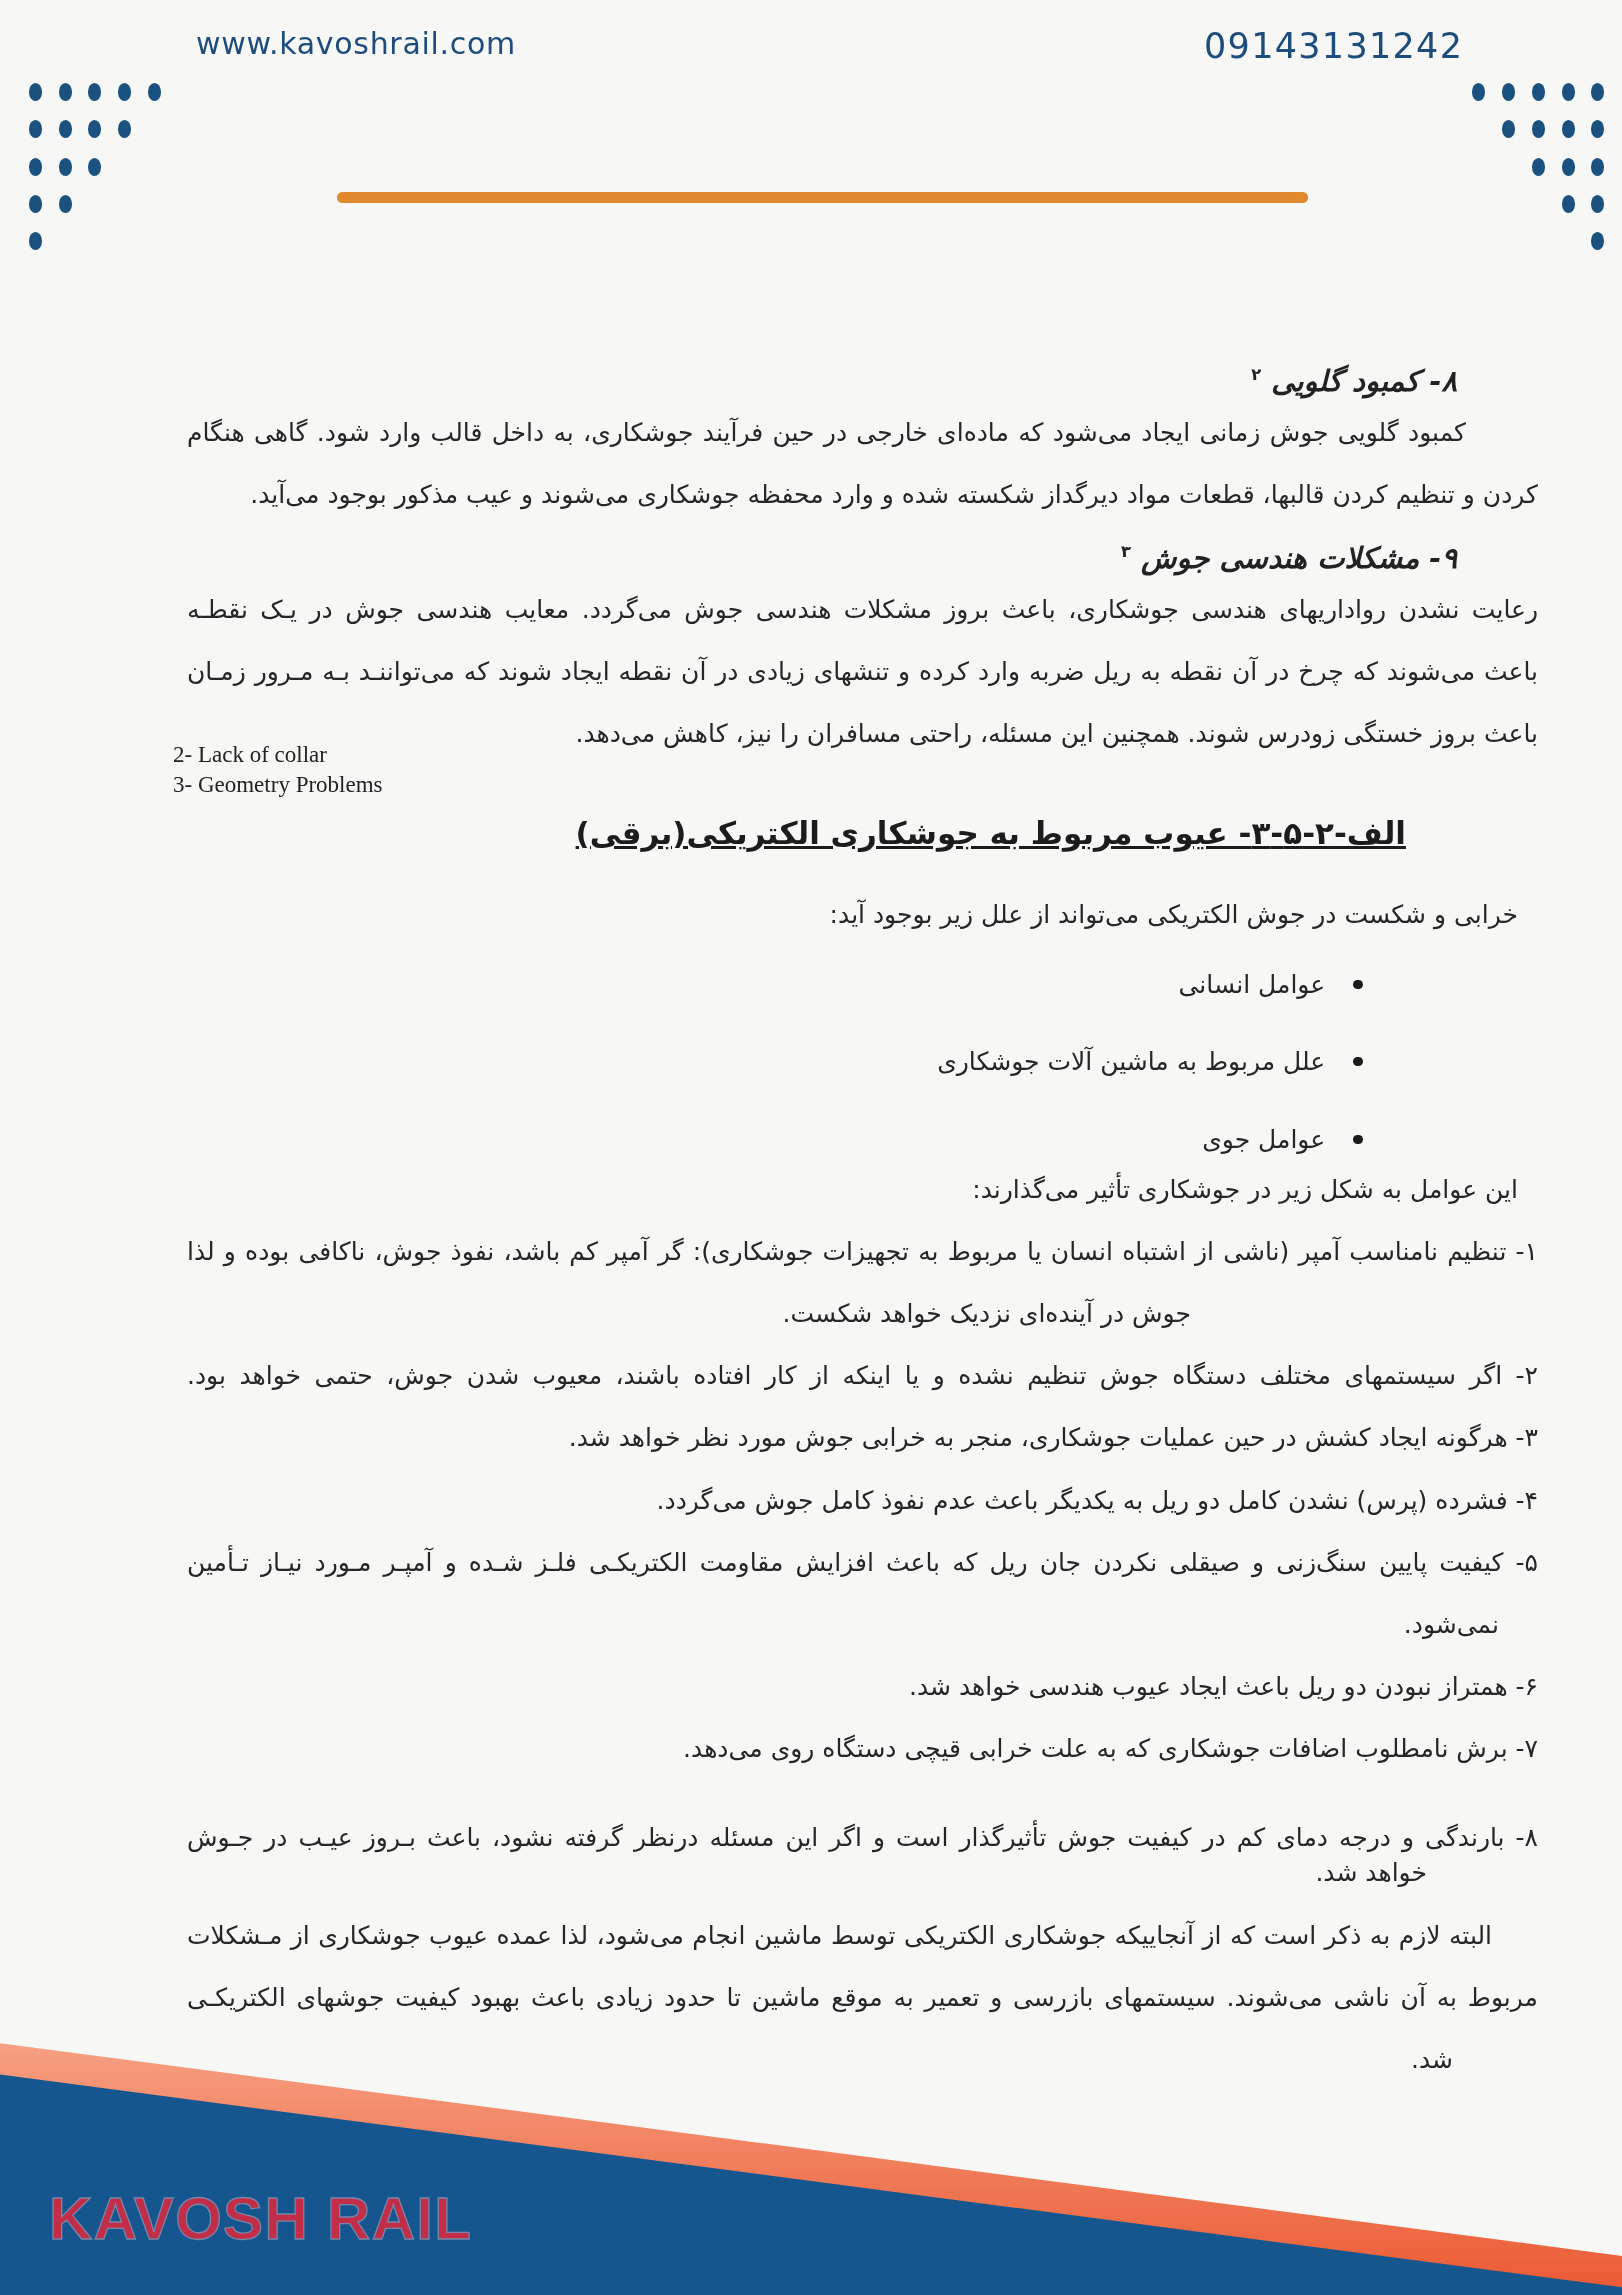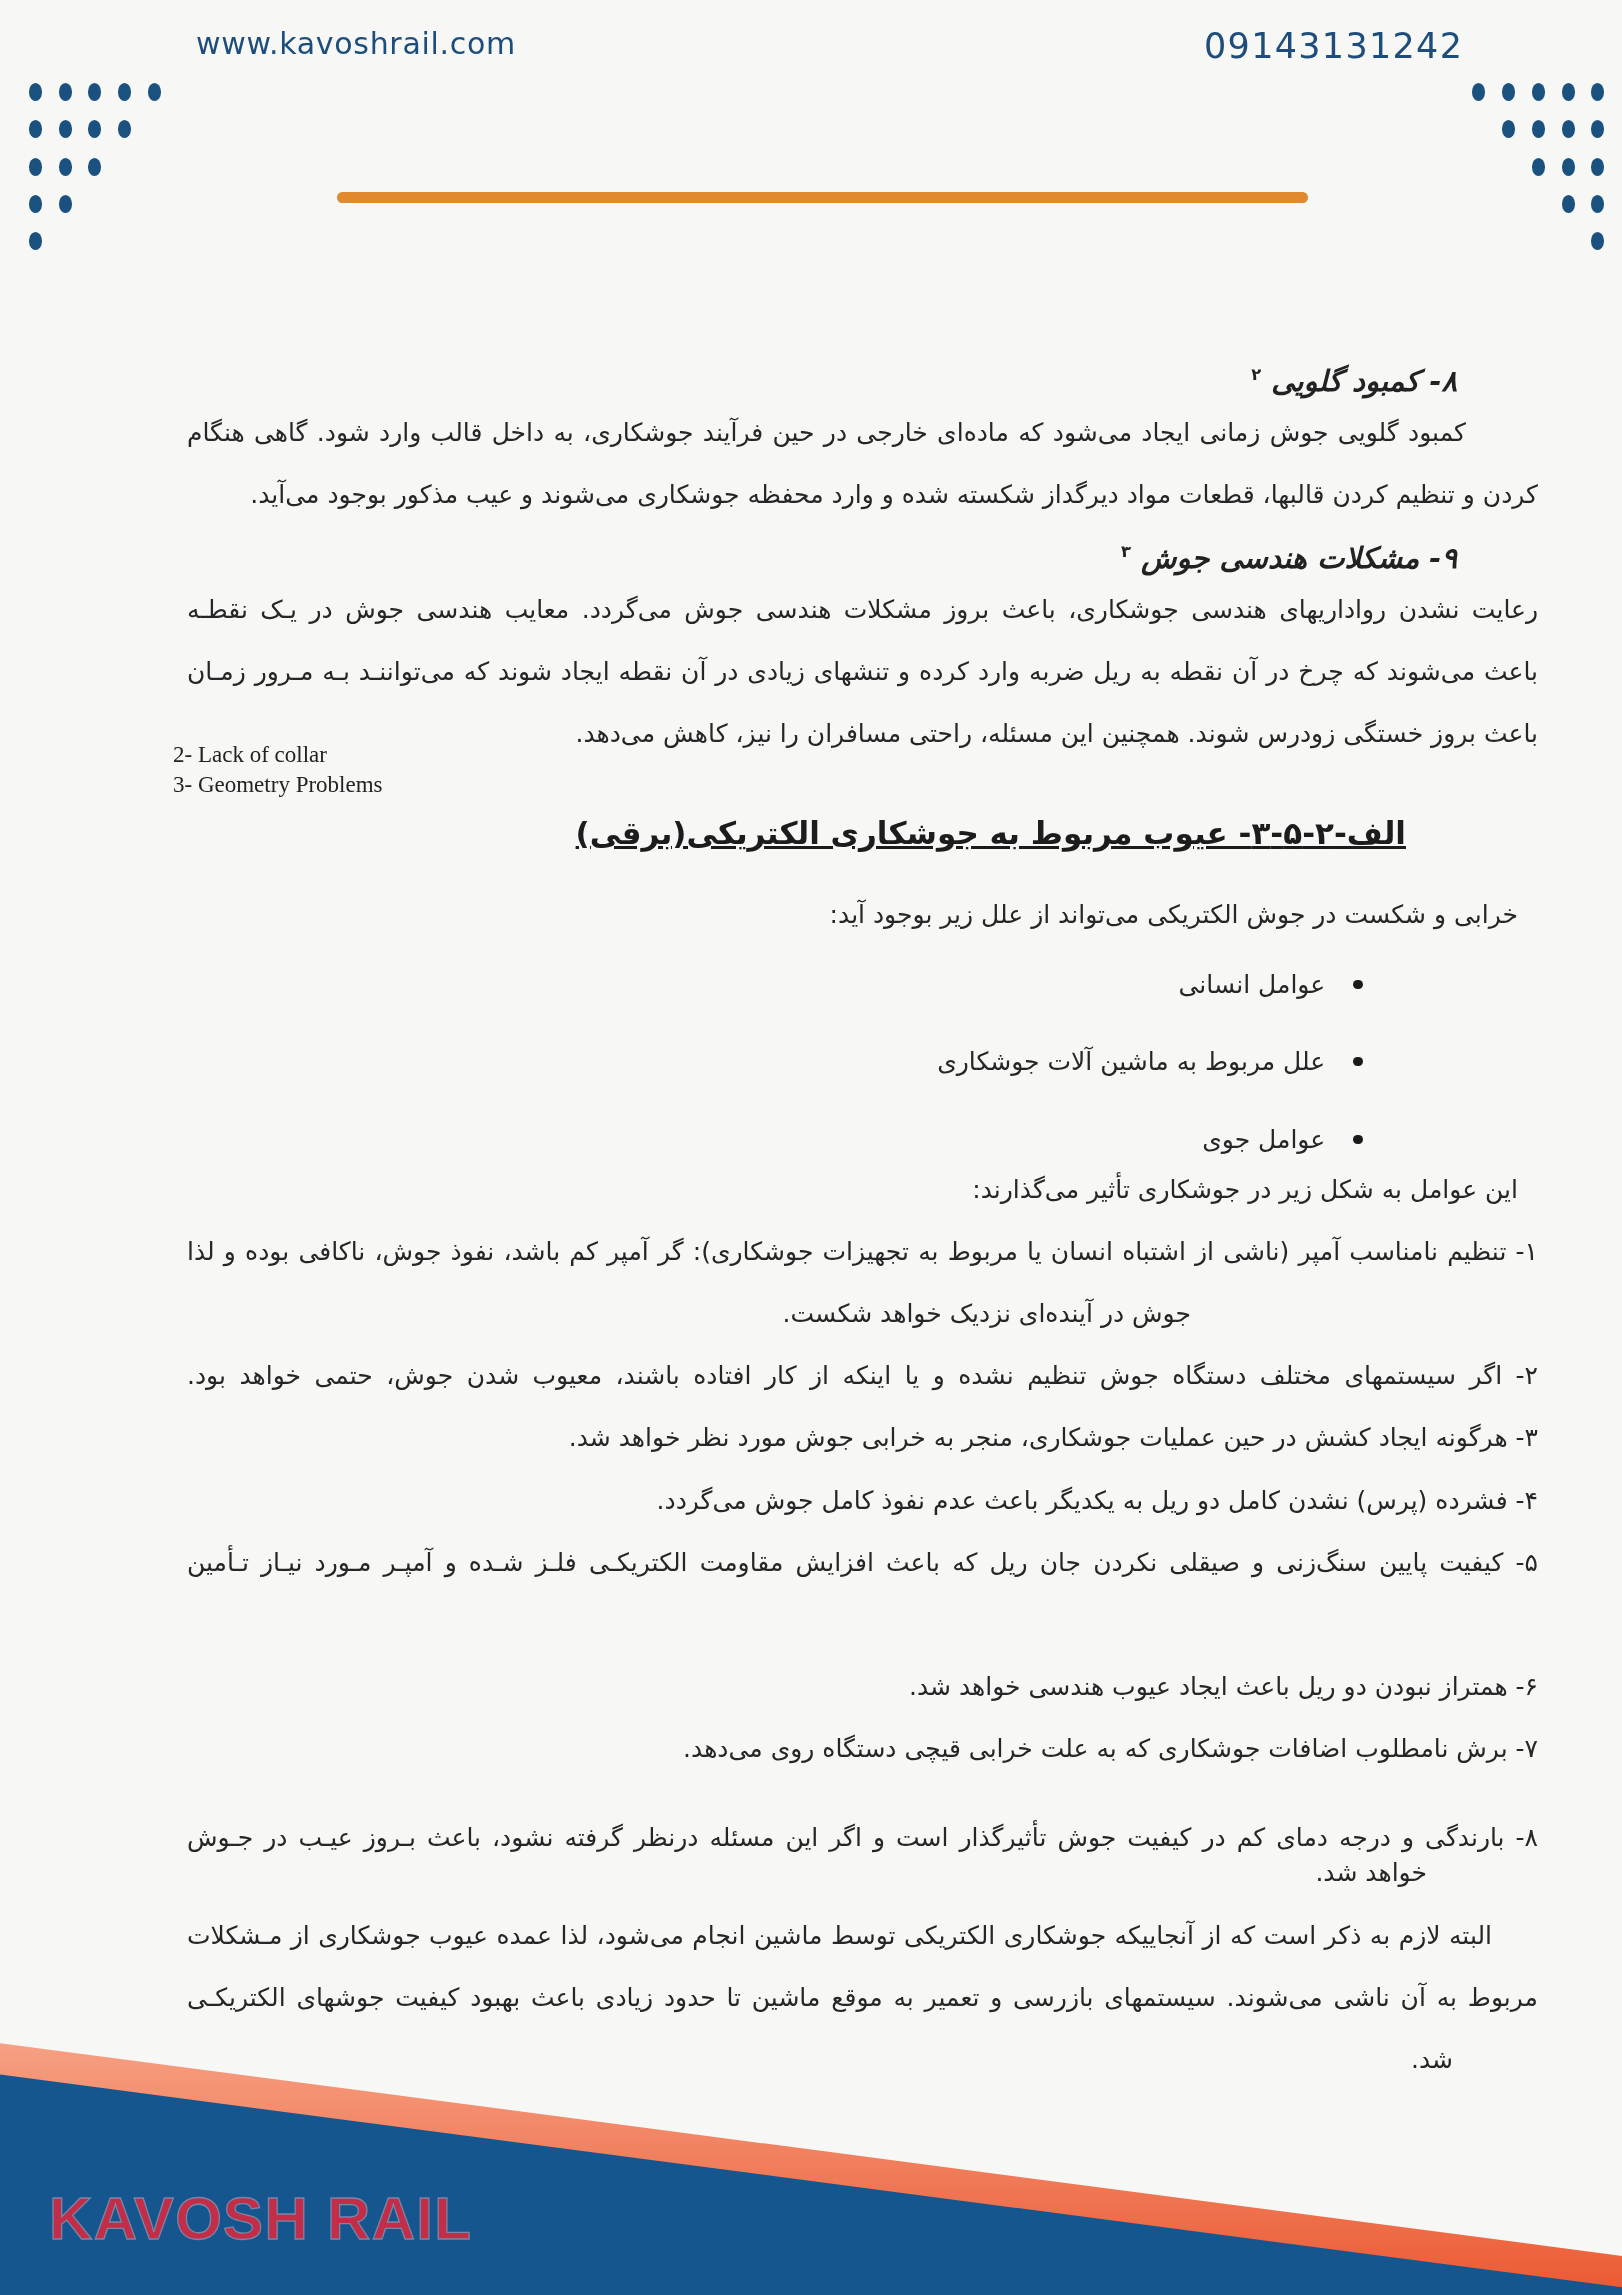--- a/index.html
+++ b/index.html
@@ -106,20 +106,21 @@
   </div>
 
   <div class="bline" style="top:1169px;right:105px">این عوامل به شکل زیر در جوشکاری تأثیر می‌گذارند:</div>
 
   <div class="bline fill" style="top:1231px">۱- تنظیم نامناسب آمپر (ناشی از اشتباه انسان یا مربوط به تجهیزات جوشکاری): گر آمپر کم باشد، نفوذ جوش، ناکافی بوده و لذا</div>
   <div class="bline" style="top:1293px;right:432px">جوش در آینده‌ای نزدیک خواهد شکست.</div>
   <div class="bline fill" style="top:1355px">۲- اگر سیستمهای مختلف دستگاه جوش تنظیم نشده و یا اینکه از کار افتاده باشند، معیوب شدن جوش، حتمی خواهد بود.</div>
   <div class="bline" style="top:1417px">۳- هرگونه ایجاد کشش در حین عملیات جوشکاری، منجر به خرابی جوش مورد نظر خواهد شد.</div>
   <div class="bline" style="top:1480px">۴- فشرده (پرس) نشدن کامل دو ریل به یکدیگر باعث عدم نفوذ کامل جوش می‌گردد.</div>
   <div class="bline fill" style="top:1542px">۵- کیفیت پایین سنگ‌زنی و صیقلی نکردن جان ریل که باعث افزایش مقاومت الکتریکـی فلـز شـده و آمپـر مـورد نیـاز تـأمین</div>
+  <div class="bline" style="top:1604px;right:124px">نمی‌شود.</div>
   <div class="bline" style="top:1666px">۶- همتراز نبودن  دو ریل باعث ایجاد عیوب هندسی خواهد شد.</div>
   <div class="bline" style="top:1728px">۷- برش نامطلوب اضافات جوشکاری که به علت خرابی قیچی دستگاه روی می‌دهد.</div>
   <div class="bline fill" style="top:1817px">۸- بارندگی و درجه دمای کم در کیفیت جوش تأثیرگذار است و اگر این مسئله درنظر گرفته نشود، باعث بـروز عیـب در جـوش</div>
   <div class="bline" style="top:1852px;right:196px">خواهد شد.</div>
 
   <div class="bline fill" style="top:1915px;padding-right:46px">البته لازم به ذکر است که از آنجاییکه جوشکاری الکتریکی توسط ماشین انجام می‌شود، لذا عمده عیوب جوشکاری از مـشکلات</div>
   <div class="bline fill" style="top:1977px">مربوط به آن ناشی می‌شوند. سیستمهای بازرسی و تعمیر به موقع ماشین تا حدود زیادی باعث بهبود کیفیت جوشهای الکتریکـی خواهـد</div>
   <div class="bline" style="top:2039px;right:170px">شد.</div>
 
   <svg class="footer-svg" viewBox="0 0 2480 400" preserveAspectRatio="none">

